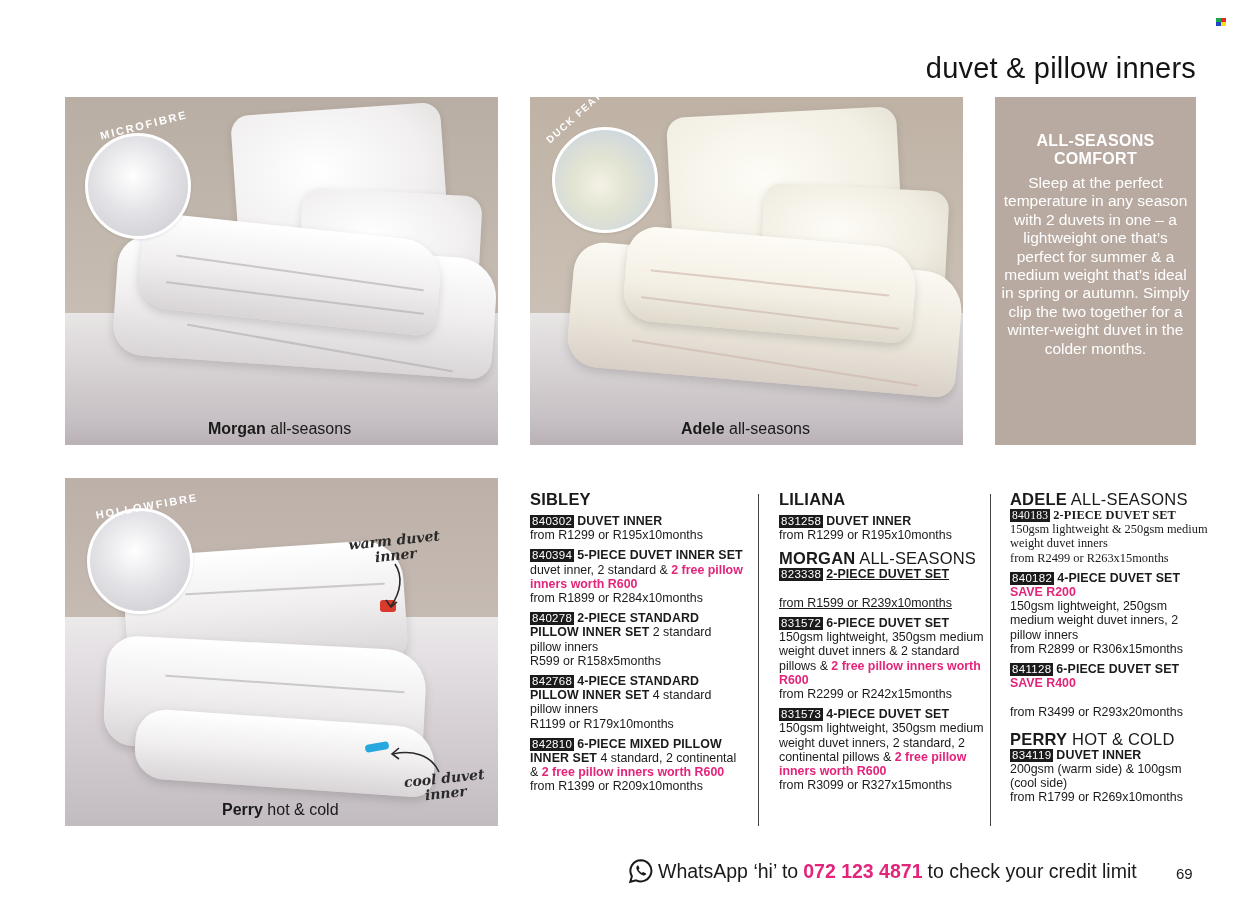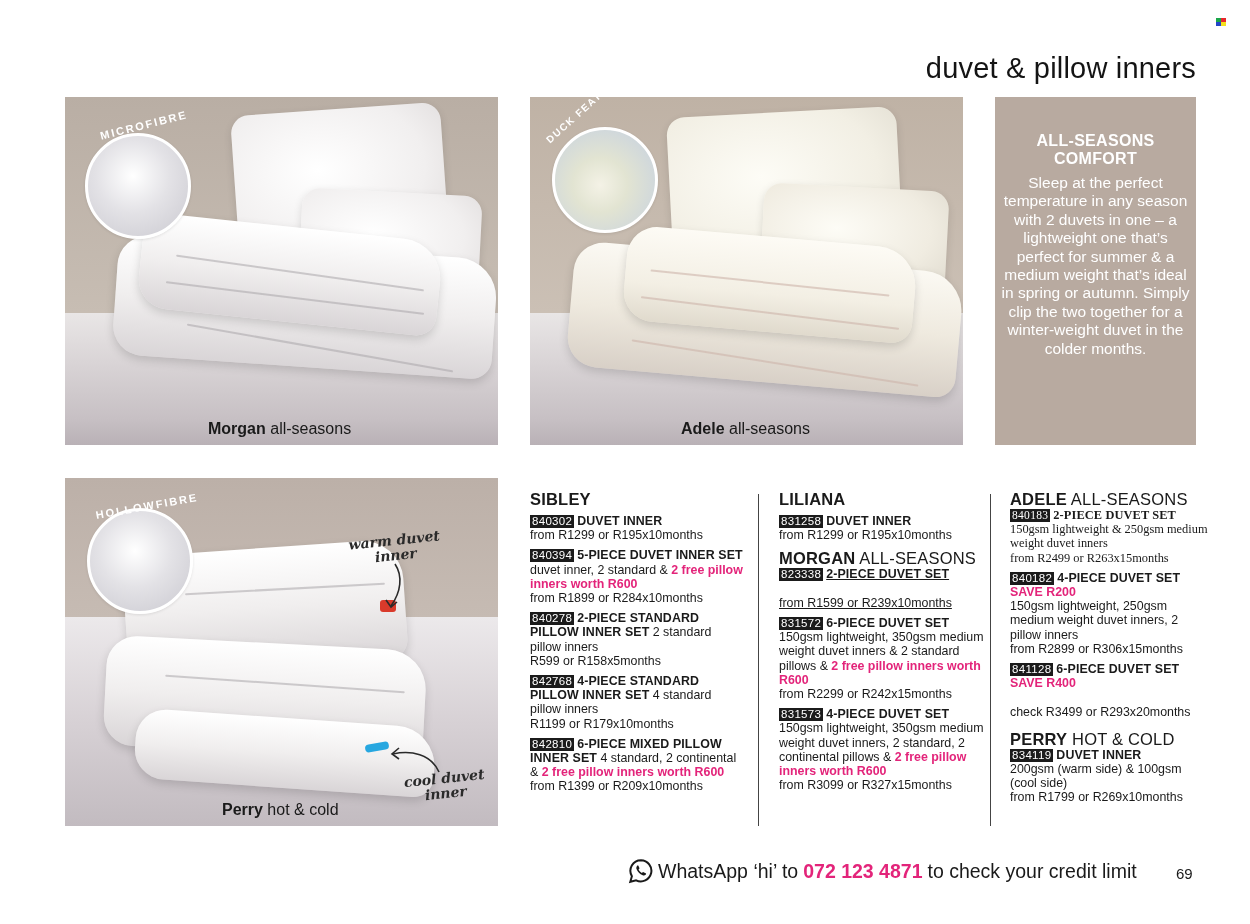--- a/index.html
+++ b/index.html
@@ -191,21 +191,21 @@
   <div class="item">
     <span class="code">840182</span><span class="ititle">4-PIECE DUVET SET</span><br>
     <span class="pink">SAVE R200</span><br>
     <span>150gsm lightweight, 250gsm medium weight duvet inners, 2 pillow inners</span><br>
     <span class="price">from R2899 or R306x15months</span>
   </div>
   <div class="item">
     <span class="code">841128</span><span class="ititle">6-PIECE DUVET SET</span><br>
     <span class="pink">SAVE R400</span><br>
     <br>
-    <span class="price">check R3499 or R293x20months</span>
+    <span class="price">from R3499 or R293x20months</span>
   </div>
   <div class="brand" style="margin-top:12px;"><span>PERRY</span><span class="thin"> HOT &amp; COLD</span></div>
   <div class="item" style="margin-top:0;">
     <span class="code">834119</span><span class="ititle">DUVET INNER</span><br>
     <span>200gsm (warm side) &amp; 100gsm (cool side)</span><br>
     <span class="price">from R1799 or R269x10months</span>
   </div>
 </div>
 
 <div class="abs footer">

